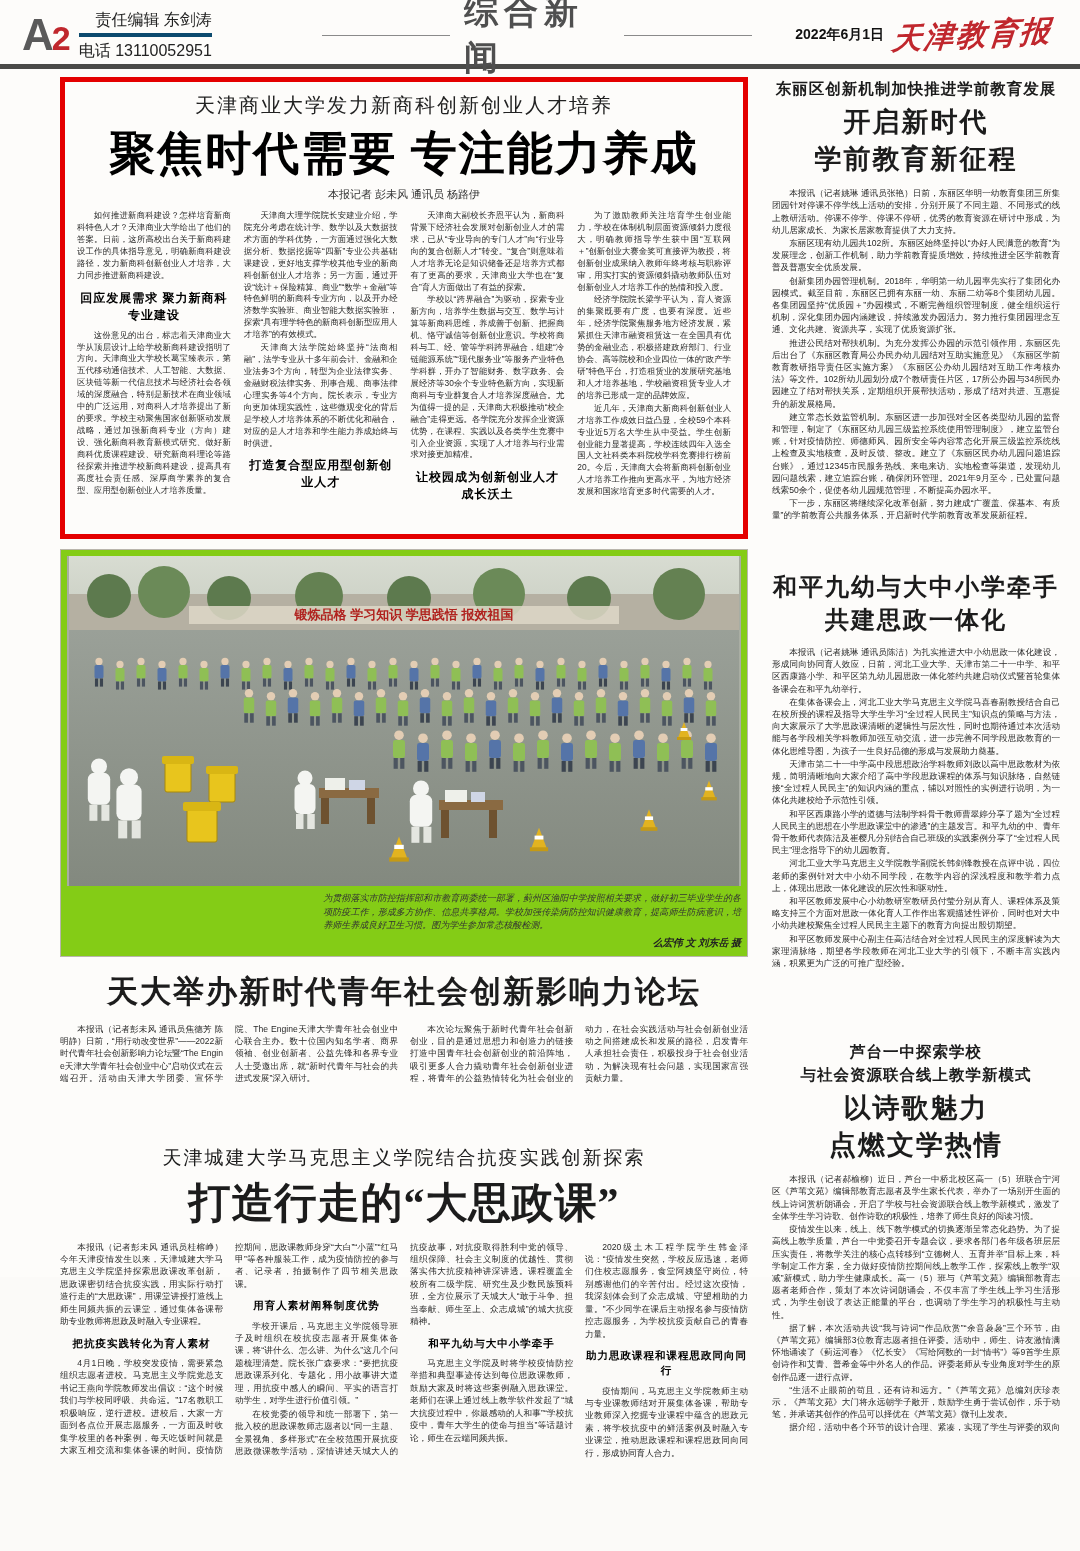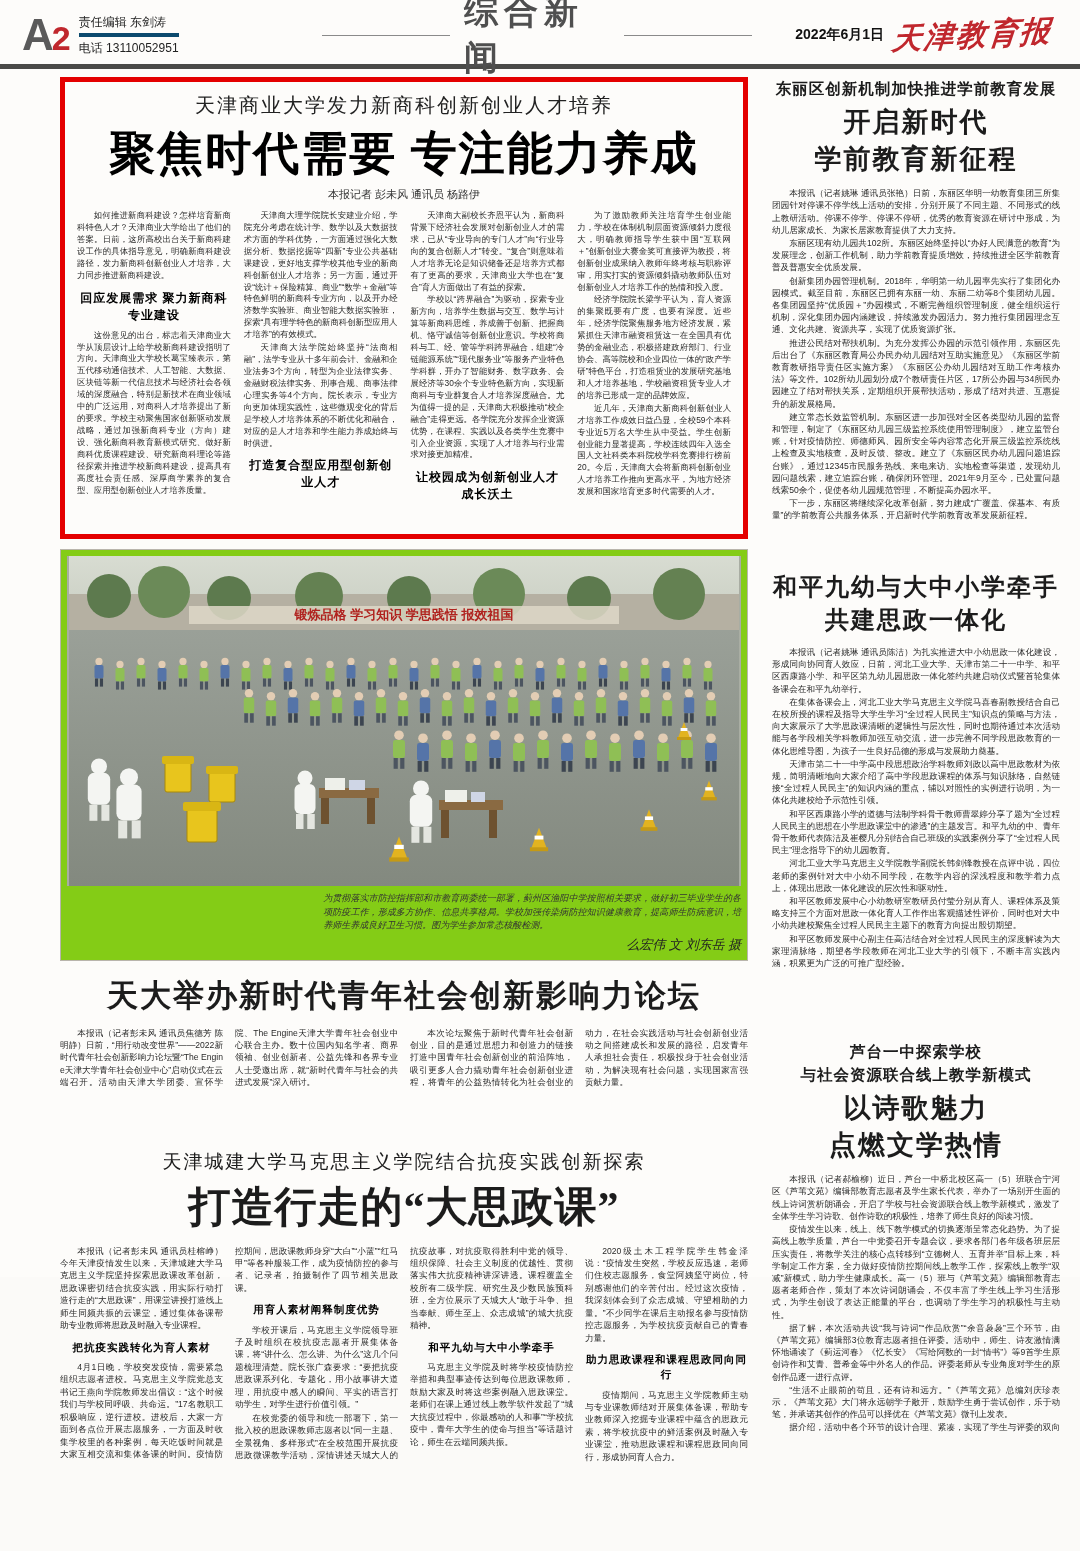--- a/index.html
+++ b/index.html
@@ -5,21 +5,21 @@
   * { margin:0; padding:0; box-sizing:border-box; }
   html,body { width:1080px; height:1551px; background:#fbfaf8; overflow:hidden;
     font-family:"Liberation Sans", sans-serif; color:#1c1c1c; }
   .page { width:1080px; height:1277px; background:#fdfcfa; position:relative; }
 
   
   .hdr { height:62px; padding:8px 28px 0 22px; display:flex; align-items:center; justify-content:space-between; }
   .hdr-left { display:flex; align-items:center; gap:10px; width:300px; }
   .pageno { font-size:44px; font-weight:bold; color:#5a5a5a; line-height:1; letter-spacing:-2px; }
   .pageno .n { color:#c0272d; font-size:34px; }
-  .ed-block { font-size:12px; color:#222; line-height:1.2; }
+  .ed-block { font-size:16px; color:#222; line-height:1.2;text-align:right; }
   .ed-block .row { padding:4px 0; }
   .ed-block .row + .row { border-top:4px solid #0c4a6e; }
   .hdr-center { display:flex; align-items:center; gap:14px; flex:1; justify-content:center; }
   .hline { height:1px; background:#8a8a8a; width:140px; }
   .section-title { font-size:34px; font-weight:bold; color:#4f4f4f; letter-spacing:6px;
     font-family:"Liberation Serif", serif; }
   .hdr-right { display:flex; align-items:center; gap:8px; width:300px; justify-content:flex-end; }
   .date { font-size:14px; font-weight:bold; color:#111; }
   .masthead { font-size:30px; font-weight:bold; color:#c0272d; font-style:italic;
     transform:rotate(-3deg) skewX(-8deg); font-family:"Liberation Serif", serif; letter-spacing:2px; }
@@ -40,21 +40,21 @@
     font-size:8.4px; line-height:1.42; text-align:justify; word-break:break-all; color:#2a2a2a; }
   .lead-body p, .art-body p { text-indent:2em; margin-bottom:1px; }
   .subhead { font-weight:bold; text-align:center; font-size:12px; margin:8px 0 6px 0;
     break-inside:avoid; color:#000; letter-spacing:1px; }
 
   
   .photobox { border:1px solid #b9b5ac; margin-top:10px; padding:6px; background:#84cc16; }
   .photo { width:100%; height:330px; display:block; background:#a9ada3; }
   .caption { width:62%; margin-left:auto; margin-top:6px; font-size:9px; line-height:1.5;
     text-align:justify; word-break:break-all; color:#333; font-style:italic; }
-  .credit { text-align:right; font-size:13px; font-weight:normal; margin-top:3px; color:#222; font-style:italic; }
+  .credit { text-align:right; font-size:10px; font-weight:bold; margin-top:3px; color:#222; font-style:italic; }
 
   
   .tianda { margin-top:14px; }
   .td-headline { text-align:center; font-size:31px; font-weight:900; letter-spacing:2px;
     font-family:"Liberation Serif", serif; margin-bottom:10px; }
   .art-body { column-count:4; column-gap:12px; font-size:8.6px; line-height:1.45;
     text-align:justify; word-break:break-all; color:#2a2a2a; }
   .td-body { height:106px; overflow:hidden; }
   .sz { margin-top:16px; }
   .sz-kicker { text-align:center; font-size:19px; letter-spacing:2px; margin-bottom:4px; }

